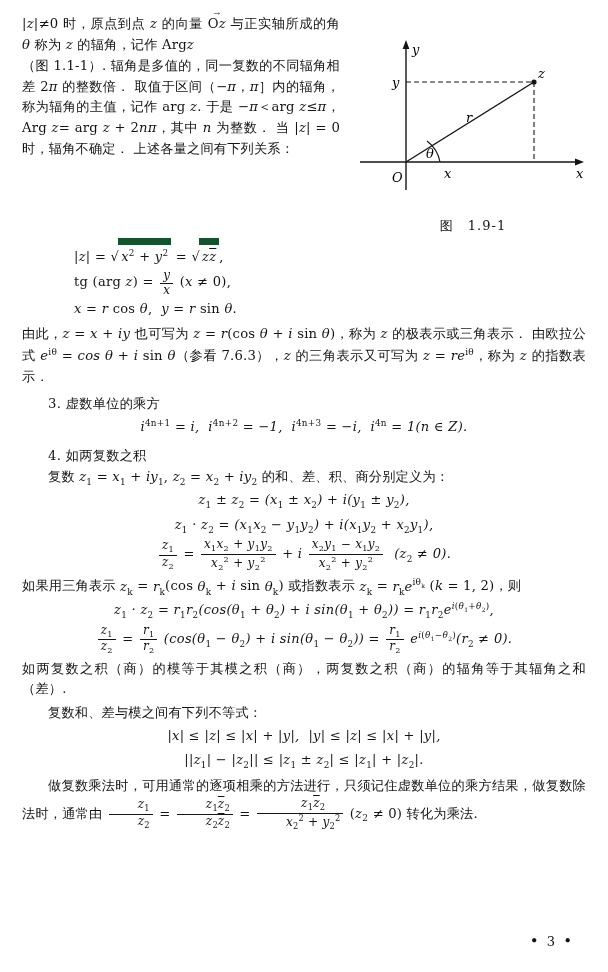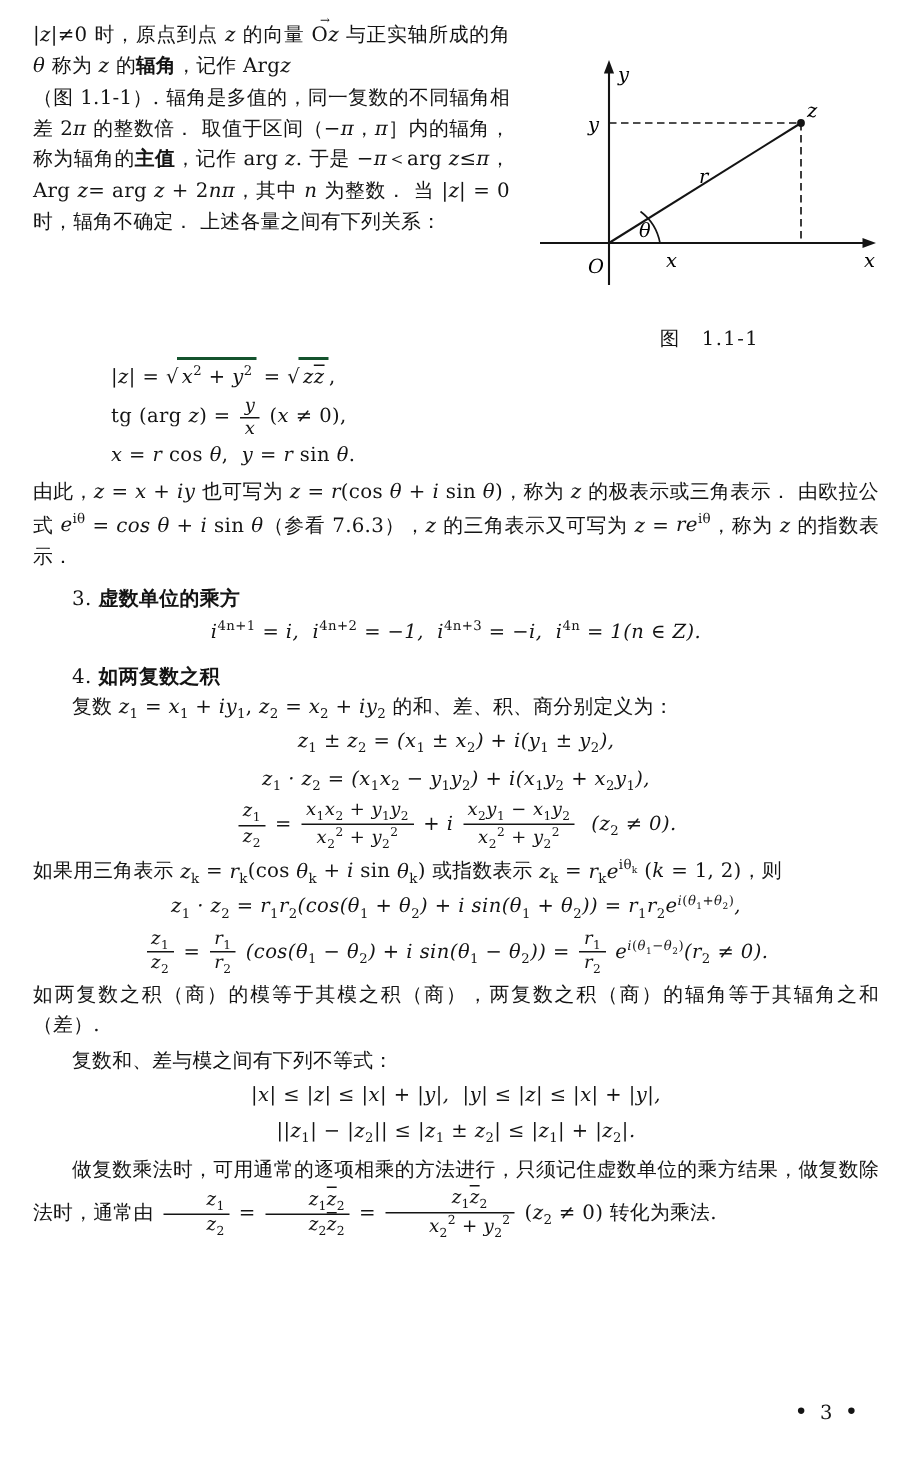--- a/index.html
+++ b/index.html
@@ -53,21 +53,21 @@
     vertical-align: middle;
     text-align: center;
     font-size: 0.92em;
     line-height: 1.12;
     margin: 0 2px;
   }
   .frac .num { display: block; border-bottom: 1px solid #141414; padding: 0 3px; }
   .frac .den { display: block; padding: 0 3px; }
   .sqrt {
     display: inline-block;
-    border-top: 2px solid #14532d;
+    border-top: 7px solid #14532d;
     padding: 0 3px;
     margin-left: -1px;
   }
   
   .top-wrap {
     display: flex;
     align-items: flex-start;
   }
   .top-text {
     width: 318px;
@@ -85,21 +85,21 @@
     letter-spacing: 1px;
   }
   .fig-caption .gap { display:inline-block; width: 14px; }
   
   .sec-head {
     font-size: 13.2px;
     margin: 7px 0 2px 0;
     text-indent: 26px;
     letter-spacing: 0.3px;
   }
-  .b { font-weight: bold; }
+  .b { font-weight: normal; }
   .blk { margin-top: 3px; }
   .page-num {
     position: absolute;
     right: 34px;
     bottom: 22px;
     font-size: 13px;
     letter-spacing: 2px;
   }
   .dot { font-size: 15px; }
   .ovl { text-decoration: overline; }
@@ -153,21 +153,21 @@
         <text x="64" y="16" font-family="DejaVu Serif, serif" font-style="italic" font-size="13">y</text>
         <text x="228" y="140" font-family="DejaVu Serif, serif" font-style="italic" font-size="13">x</text>
         <text x="44" y="144" font-family="DejaVu Serif, serif" font-style="italic" font-size="13">O</text>
         <text x="96" y="140" font-family="DejaVu Serif, serif" font-style="italic" font-size="13">x</text>
         <text x="44" y="49" font-family="DejaVu Serif, serif" font-style="italic" font-size="13">y</text>
         <text x="118" y="84" font-family="DejaVu Serif, serif" font-style="italic" font-size="13">r</text>
         <text x="190" y="40" font-family="DejaVu Serif, serif" font-style="italic" font-size="13">z</text>
         <text x="78" y="120" font-family="DejaVu Serif, serif" font-style="italic" font-size="13">θ</text>
       </svg>
       <div class="fig-caption">
-        <span>图</span><span class="gap"></span><span>1.1-1</span>
+        <span>图</span><span class="gap"></span><span>1.9-1</span>
       </div>
     </div>
   </div>
 
   <div class="formula left-ind blk">
     |<span class="it">z</span>| = <span class="up">√</span><span class="sqrt"><span class="it">x</span><sup>2</sup> + <span class="it">y</span><sup>2</sup></span> = <span class="up">√</span><span class="sqrt"><span class="it">z</span><span class="ovl it">z</span></span>,
   </div>
   <div class="formula left-ind">
     tg<span class="up"> (</span>arg <span class="it">z</span><span class="up">)</span> = <span class="frac"><span class="num it">y</span><span class="den it">x</span></span> <span class="up">(</span><span class="it">x</span> ≠ 0<span class="up">)</span>,
   </div>

